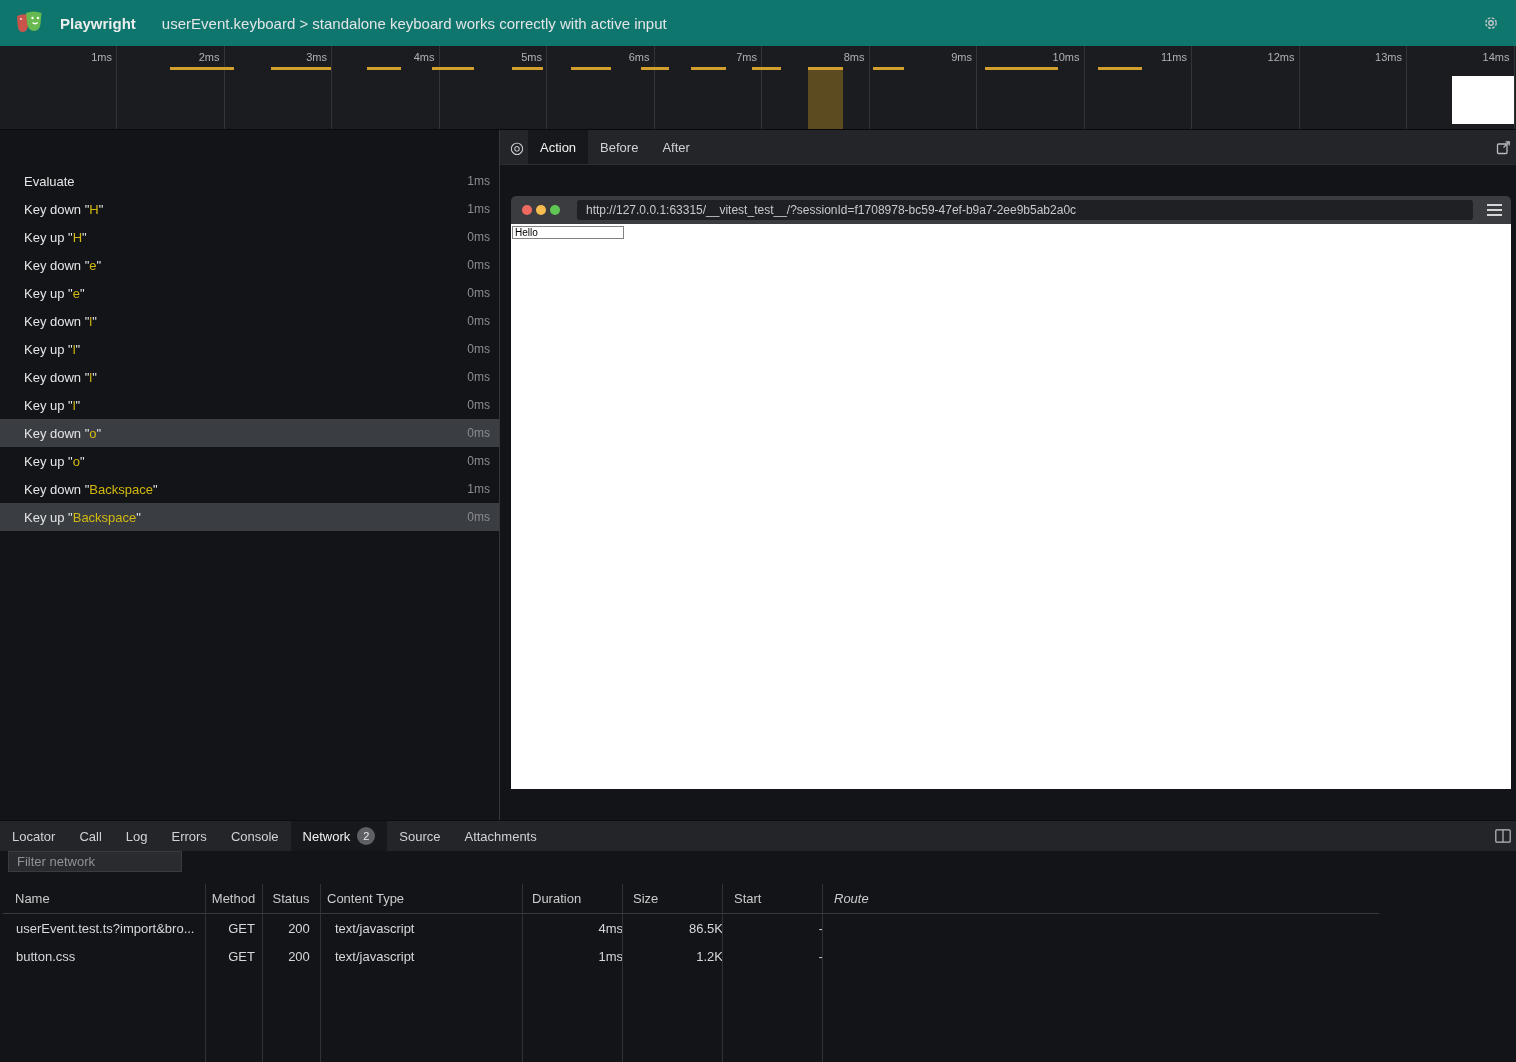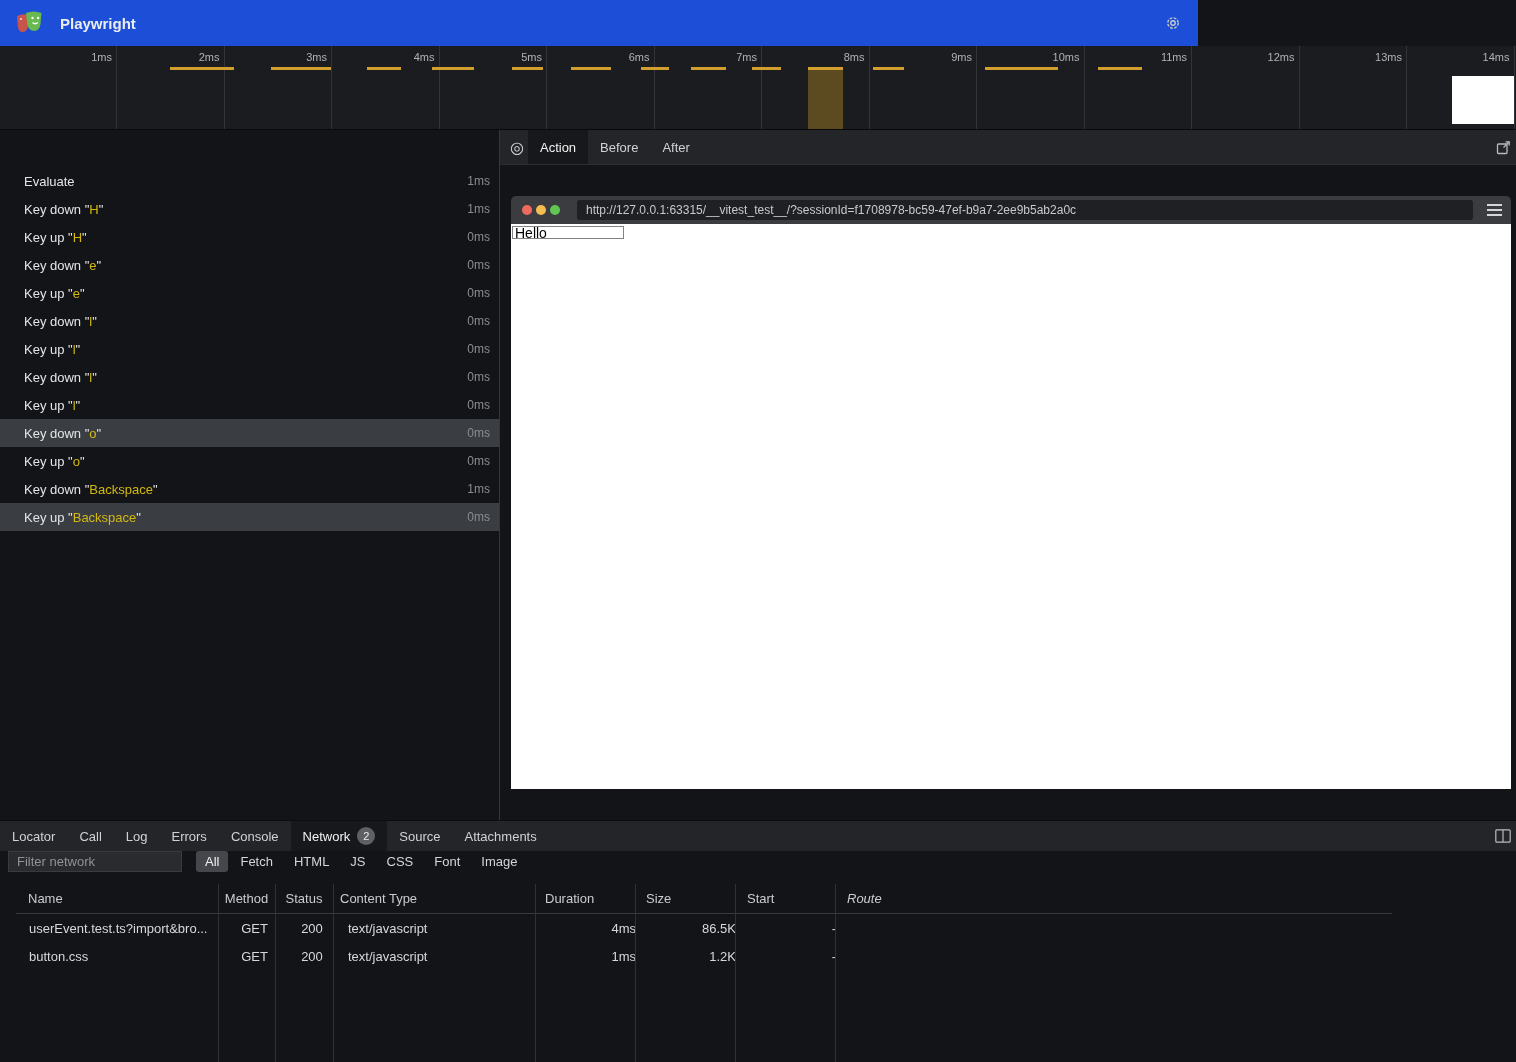--- a/index.html
+++ b/index.html
@@ -1,20 +1,20 @@
 <!DOCTYPE html>
 <html><head>
 <meta charset="utf-8">
 <style>
   html,body{margin:0;padding:0;background:#131417;}
   .screen{position:relative;width:1516px;height:1062px;background:#131417;overflow:hidden;
           font-family:"Liberation Sans",sans-serif;color:#e4e5e7;-webkit-font-smoothing:antialiased;}
 
   
-  .topbar{position:absolute;left:0;top:0;width:1198px;height:46px;background:#1d4ed8;
+  .topbar{position:absolute;left:0;top:0;width:1516px;height:46px;background:#0f766e;
           display:flex;align-items:center;box-sizing:border-box;padding:0 14px;}
   .brand{font-size:15px;font-weight:bold;color:#eceded;margin-left:16px;}
   .testtitle{font-size:15px;color:#e3e4e6;margin-left:26px;white-space:nowrap;}
   .topbar .spacer{flex:1;}
   .gearbtn{width:22px;height:22px;display:flex;align-items:center;justify-content:center;cursor:pointer;}
 
   
   .timeline{position:absolute;left:0;top:46px;width:1516px;height:83px;background:#1a1c1f;
             border-bottom:1px solid #08090a;overflow:hidden;}
   .tl-grid{position:absolute;top:0;bottom:0;width:1px;background:#323438;}
@@ -50,38 +50,38 @@
   .bwindow{position:absolute;left:11px;top:31px;width:1000px;height:593px;}
   .chrome{position:relative;height:28px;background:#3b3c40;border-radius:5px 5px 0 0;padding-left:6px;}
   .light{position:absolute;top:9px;width:10px;height:10px;border-radius:50%;}
   .urlbar{position:absolute;left:66px;top:4px;width:896px;height:20px;background:#1e2023;border-radius:3px;
           box-sizing:border-box;padding:0 9px;font-size:12px;line-height:20px;color:#c7c9cc;
           white-space:nowrap;overflow:hidden;}
   .menuicon{position:absolute;right:9px;top:8px;width:15px;}
   .menuicon i{display:block;height:2px;background:#d5d6d8;margin-bottom:3px;}
   .bpage{position:relative;height:565px;background:#ffffff;}
   .hello-input{position:absolute;left:1px;top:2px;width:112px;height:13px;box-sizing:border-box;
-               border:1px solid #828282;background:#fff;color:#000;font-size:14px;line-height:11px;
+               border:1px solid #828282;background:#fff;color:#000;font-size:10px;line-height:11px;
                padding:0 2px;font-family:"Liberation Sans",sans-serif;outline:none;}
 
   
   .btabs{position:absolute;left:0;top:820px;width:1516px;height:31px;background:#242528;
          border-top:1px solid #0c0d0e;display:flex;align-items:stretch;box-sizing:border-box;}
   .badge{display:inline-flex;align-items:center;justify-content:center;width:18px;height:18px;margin-left:7px;
          border-radius:50%;background:#5f6064;color:#e9eaeb;font-size:11px;}
   .filterrow{position:absolute;left:0;top:851px;width:1516px;height:33px;display:flex;align-items:flex-start;
              box-sizing:border-box;padding-left:8px;background:#131417;}
   .fnet{width:174px;height:21px;background:#2a2b2f;border:1px solid #3a3b3f;color:#d6d8da;
         box-sizing:border-box;padding:0 8px;font-size:13px;font-family:"Liberation Sans",sans-serif;outline:none;}
   .fnet::placeholder{color:#8f9296;}
   .chips{display:flex;align-items:center;margin-left:14px;}
   .chip{padding:3px 9px;margin-right:3px;font-size:13px;color:#d3d5d8;border-radius:3px;cursor:pointer;}
   .chip.sel{background:#46474c;color:#f0f1f2;}
 
-  .ntable{position:absolute;left:16px;top:884px;width:1376px;height:178px;}
+  .ntable{position:absolute;left:3px;top:884px;width:1376px;height:178px;}
   .nhead{display:flex;height:30px;align-items:center;font-size:13px;color:#caccce;
          border-bottom:1px solid #38393d;box-sizing:border-box;}
   .nrow{display:flex;height:28px;align-items:center;font-size:13px;color:#d6d8da;cursor:pointer;}
   .c{box-sizing:border-box;white-space:nowrap;overflow:hidden;}
   .c-name{width:202px;padding-left:12px;}
   .nrow .c-name{padding-left:5px;margin-left:8px;}
   .c-method{width:57px;text-align:center;}
   .c-status{width:58px;text-align:center;}
   .c-ctype{width:202px;padding-left:7px;}
   .c-dur{width:100px;padding-left:10px;}
@@ -101,20 +101,21 @@
       <svg width="30" height="28" viewBox="0 0 30 28">
         <path d="M3 7 Q9 4 15 6 L14 17 Q13 23 8.5 23 Q4.5 23 3.8 17 Z" fill="#c9544b"></path>
         <circle cx="7" cy="10" r="1.1" fill="#efd7d5"></circle>
         <path d="M12 4 Q19.5 1 27.5 4 L26.5 15 Q25.5 22 20 22 Q14.5 22 13.2 15 Z" fill="#68b94f"></path>
         <circle cx="18.5" cy="9" r="1.2" fill="#fff"></circle>
         <circle cx="24" cy="9" r="1.2" fill="#fff"></circle>
         <path d="M18.5 13.5 Q21 16 23.8 13.5" stroke="#fff" fill="none" stroke-width="1.3"></path>
       </svg>
     </span>
     <span class="brand">Playwright</span>
+    <span class="testtitle">userEvent.keyboard &gt; standalone keyboard works correctly with active input</span>
     <span class="spacer"></span>
     <span class="gearbtn">
       <svg width="18" height="18" viewBox="0 0 18 18">
         <g fill="none" stroke="#c6c8ca" stroke-width="1.4">
           <circle cx="9" cy="9" r="2.2"></circle>
           <circle cx="9" cy="9" r="5.2" stroke-dasharray="2.7 1.4"></circle>
         </g>
       </svg>
     </span>
   </div>
@@ -308,29 +309,20 @@
     <span class="iconbtn">
       <svg width="16" height="14" viewBox="0 0 16 14" fill="none" stroke="#b9bbbe" stroke-width="1.2">
         <rect x="0.8" y="0.8" width="14.4" height="12.4" rx="1"></rect>
         <line x1="8" y1="0.8" x2="8" y2="13.2"></line>
       </svg>
     </span>
   </div>
 
   <div class="filterrow">
     <input class="fnet" type="text" placeholder="Filter network" style="">
-    <div class="chips">
-      <span class="chip sel">All</span>
-      <span class="chip">Fetch</span>
-      <span class="chip">HTML</span>
-      <span class="chip">JS</span>
-      <span class="chip">CSS</span>
-      <span class="chip">Font</span>
-      <span class="chip">Image</span>
-    </div>
   </div>
 
   <div class="ntable">
     <div class="nhead">
       <div class="c c-name">Name</div>
       <div class="c c-method">Method</div>
       <div class="c c-status">Status</div>
       <div class="c c-ctype">Content Type</div>
       <div class="c c-dur">Duration</div>
       <div class="c c-size">Size</div>

